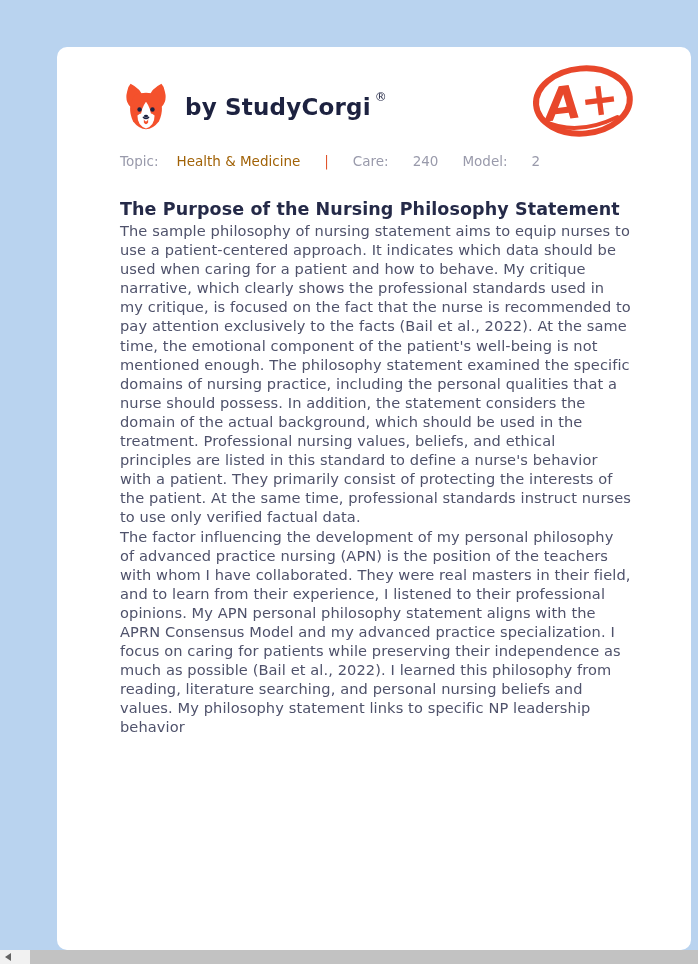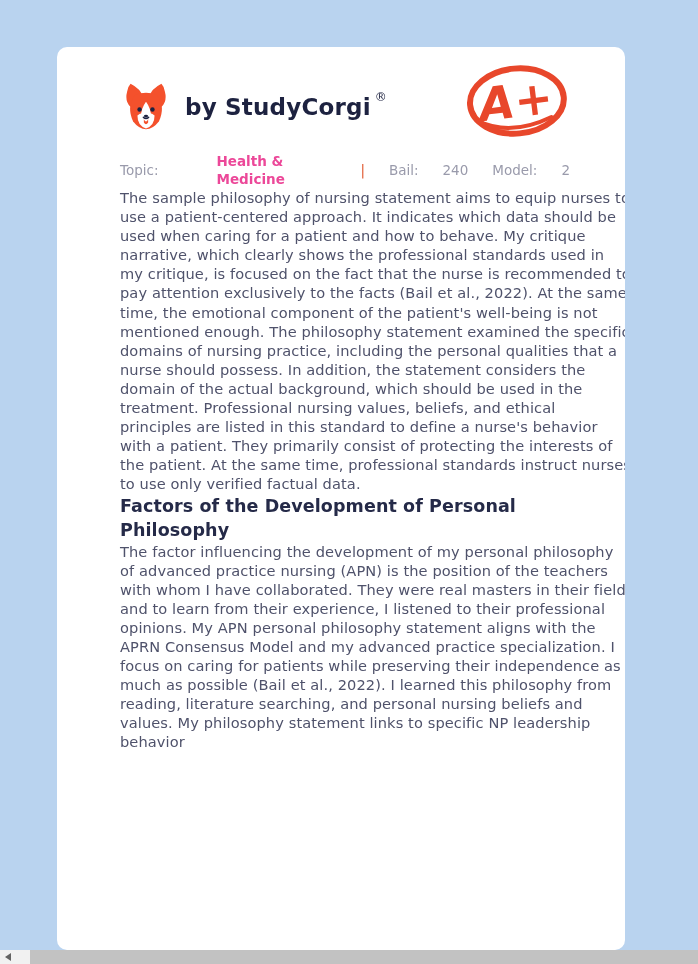--- a/index.html
+++ b/index.html
@@ -2,21 +2,21 @@
 <html><head>
 <meta charset="utf-8">
 <style>
   html,body{margin:0;padding:0;}
   body{
     width:698px;height:964px;position:relative;overflow:hidden;
     background:#b9d3ef;
     font-family:"DejaVu Sans","Liberation Sans",sans-serif;
   }
   .card{
-    position:absolute;left:57px;top:47px;width:568px;height:903px;
+    position:absolute;left:57px;top:47px;width:634px;height:903px;
     background:#ffffff;border-radius:10px;overflow:hidden;
   }
   .card-inner{padding:36px 55px 0 63px;}
   .header{display:flex;justify-content:space-between;align-items:flex-start;}
   .logo{display:flex;align-items:center;gap:13px;cursor:pointer;}
   .logo svg{display:block;}
   .brand{
     font-size:23px;font-weight:700;color:#1d2240;letter-spacing:.2px;
     display:flex;align-items:flex-start;gap:4px;
   }
@@ -24,21 +24,21 @@
   .badge{margin-top:-21px;}
   .title{
     margin-top:45px;width:511px;
     font-size:27px;font-weight:700;line-height:41px;color:#252a48;
     letter-spacing:.2px;
   }
   .meta{
     margin-top:6px;font-size:13.5px;line-height:18px;color:#999aab;
     display:flex;align-items:center;gap:18px;
   }
-  .meta .topic-link{color:#ec4899;font-weight:700;cursor:pointer;margin-left:40px;}
+  .meta .topic-link{color:#a16207;font-weight:400;cursor:pointer;}
   .meta .sep{color:#e0552c;margin:0 6px;}
   .meta .metric{margin-right:6px;}
   h2{
     margin:0;font-size:17.5px;font-weight:700;color:#252a48;
     line-height:24px;letter-spacing:.1px;
   }
   .h2-first{margin-top:27px;}
   .h2-second{margin-top:0px;}
   p.body-text{
     margin:0;width:511px;
@@ -100,29 +100,29 @@
           <text x="52" y="55" text-anchor="middle" font-family="DejaVu Sans, sans-serif" font-size="46" font-style="italic" font-weight="bold" fill="#e8472b" transform="rotate(-7 53 40)">A+</text>
         </svg>
       </div>
     </div>
 
 
     <div class="meta">
       <span>Topic:</span>
       <span class="topic-link">Health &amp; Medicine</span>
       <span class="sep">|</span>
-      <span class="metric">Bail:</span>
+      <span class="metric">Care:</span>
       <span class="metric">240</span>
       <span class="metric">Model:</span>
       <span>2</span>
     </div>
 
+    <h2 class="h2-first">The Purpose of the Nursing Philosophy Statement</h2>
     <p class="body-text p-first">The sample philosophy of nursing statement aims to equip nurses to use a patient-centered approach. It indicates which data should be used when caring for a patient and how to behave. My critique narrative, which clearly shows the professional standards used in my critique, is focused on the fact that the nurse is recommended to pay attention exclusively to the facts (Bail et al., 2022). At the same time, the emotional component of the patient's well-being is not mentioned enough. The philosophy statement examined the specific domains of nursing practice, including the personal qualities that a nurse should possess. In addition, the statement considers the domain of the actual background, which should be used in the treatment. Professional nursing values, beliefs, and ethical principles are listed in this standard to define a nurse's behavior with a patient. They primarily consist of protecting the interests of the patient. At the same time, professional standards instruct nurses to use only verified factual data.</p>
 
-    <h2 class="h2-second">Factors of the Development of Personal Philosophy</h2>
     <p class="body-text p-second">The factor influencing the development of my personal philosophy of advanced practice nursing (APN) is the position of the teachers with whom I have collaborated. They were real masters in their field, and to learn from their experience, I listened to their professional opinions. My APN personal philosophy statement aligns with the APRN Consensus Model and my advanced practice specialization. I focus on caring for patients while preserving their independence as much as possible (Bail et al., 2022). I learned this philosophy from reading, literature searching, and personal nursing beliefs and values. My philosophy statement links to specific NP leadership behavior</p>
 
   </div>
 </div>
 
 <div class="hscrollbar">
   <div class="scroll-arrow">
     <span class="tri"></span>
   </div>
   <div class="scroll-thumb"></div>

